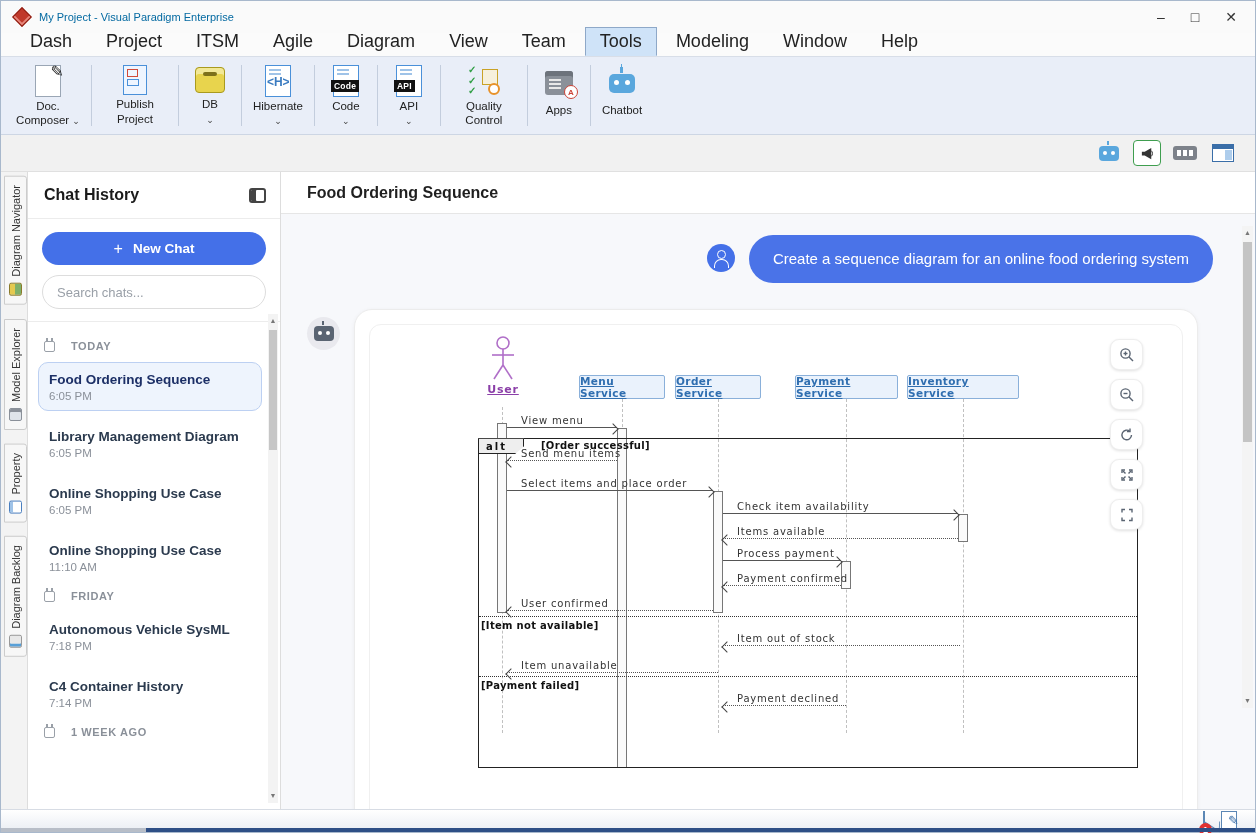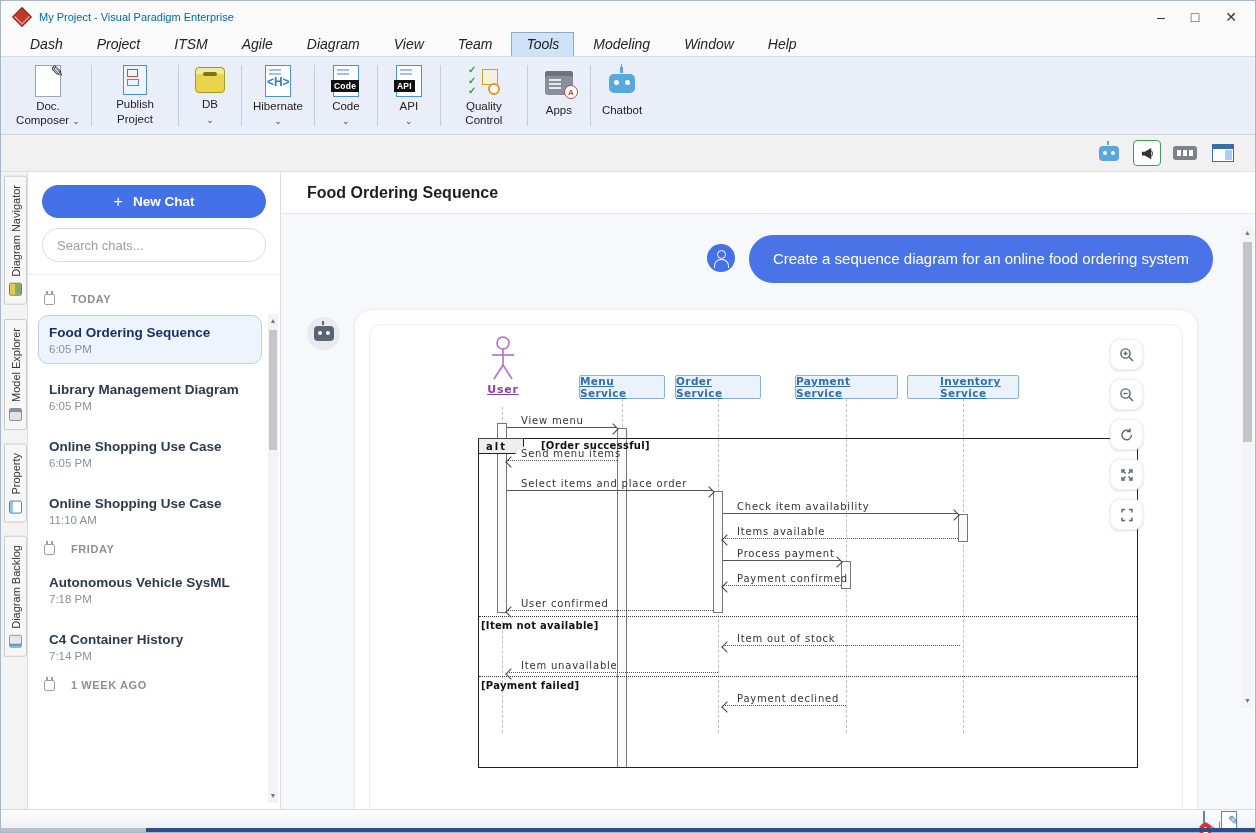--- a/index.html
+++ b/index.html
@@ -8,21 +8,21 @@
 
   
   .titlebar { height:32px; background:#fafafa; display:flex; align-items:center; padding:0 8px; flex:none; }
   .vp-logo { width:14px; height:14px; background:#c0392b; transform:rotate(45deg); margin:0 10px 0 6px; border:1px solid #8e1f14; box-shadow:inset -2px -2px 0 #e8887d; }
   .win-title { font-size:11px; color:#0369a1; flex:1; }
   .win-controls { display:flex; gap:26px; margin-right:10px; font-size:14px; color:#333; }
   .win-controls span { cursor:default; }
 
   
   .menubar { height:24px; background:#fbfbfb; display:flex; align-items:flex-end; padding-left:14px; gap:4px; flex:none; border-bottom:1px solid #d8dee8; }
-  .menu-item { font-size:14px; color:#222; padding:3px 14px; border:1px solid transparent;font-style:italic; }
+  .menu-item { font-size:18px; color:#222; padding:3px 14px; border:1px solid transparent; }
   .menu-item.active { background:#cfe3f8; border:1px solid #8ea8c8; border-bottom-color:#cfe3f8; }
 
   
   .toolbar { height:78px; background:#e9eef8; border-bottom:1px solid #cdd6e4; display:flex; align-items:stretch; padding:4px 6px; flex:none; }
   .tool { display:flex; flex-direction:column; align-items:center; justify-content:flex-start; padding:4px 9px; min-width:58px; position:relative; }
   .tool-sep { width:1px; background:#c3cddd; margin:4px 2px; }
   .tool-icon { height:36px; display:flex; align-items:center; justify-content:center; margin-bottom:2px; }
   .tool-label { font-size:11.5px; color:#222; text-align:center; line-height:1.25; max-width:64px; }
   .chev { font-size:9px; color:#444; }
 
@@ -303,20 +303,24 @@
         <span class="ticon property"></span>
         <span>Property</span>
       </div>
       <div class="vtab">
         <span class="ticon backlog"></span>
         <span>Diagram Backlog</span>
       </div>
     </div>
 
     <div class="chatpanel">
+      <div class="cp-header">
+        <span class="cp-title">Chat History</span>
+        <span class="collapse-ic"></span>
+      </div>
       <button class="newchat">
         <span class="plus">+</span>
         <span>New Chat</span>
       </button>
       <input class="searchbox" placeholder="Search chats..." style="">
       <div class="chatlist">
         <div class="sec-head">
           <span class="cal-ic"></span>
           <span>TODAY</span>
         </div>
@@ -390,21 +394,21 @@
 
                 <span class="ll" style="left:32px; top:74px;"></span>
                 <span class="ll" style="left:152px;"></span>
                 <span class="ll" style="left:248px;"></span>
                 <span class="ll" style="left:376px;"></span>
                 <span class="ll" style="left:493px;"></span>
 
                 <div class="lbox" style="left:109px; width:86px;">Menu Service</div>
                 <div class="lbox" style="left:205px; width:86px;">Order Service</div>
                 <div class="lbox" style="left:325px; width:103px;">Payment Service</div>
-                <div class="lbox" style="left:437px; width:112px;padding-left:32px;">Inventory Service</div>
+                <div class="lbox" style="left:437px; width:112px;">Inventory Service</div>
 
                 <span class="act" style="left:27px;  top:90px;  height:190px;"></span>
                 <span class="act" style="left:147px; top:95px;  height:340px;"></span>
                 <span class="act" style="left:243px; top:158px; height:122px;"></span>
                 <span class="act" style="left:488px; top:181px; height:28px;"></span>
                 <span class="act" style="left:371px; top:228px; height:28px;"></span>
 
                 <div class="frame">
                   <span class="frame-tab">alt</span>
                   <span class="guard" style="left:62px; top:1px;">[Order successful]</span>

